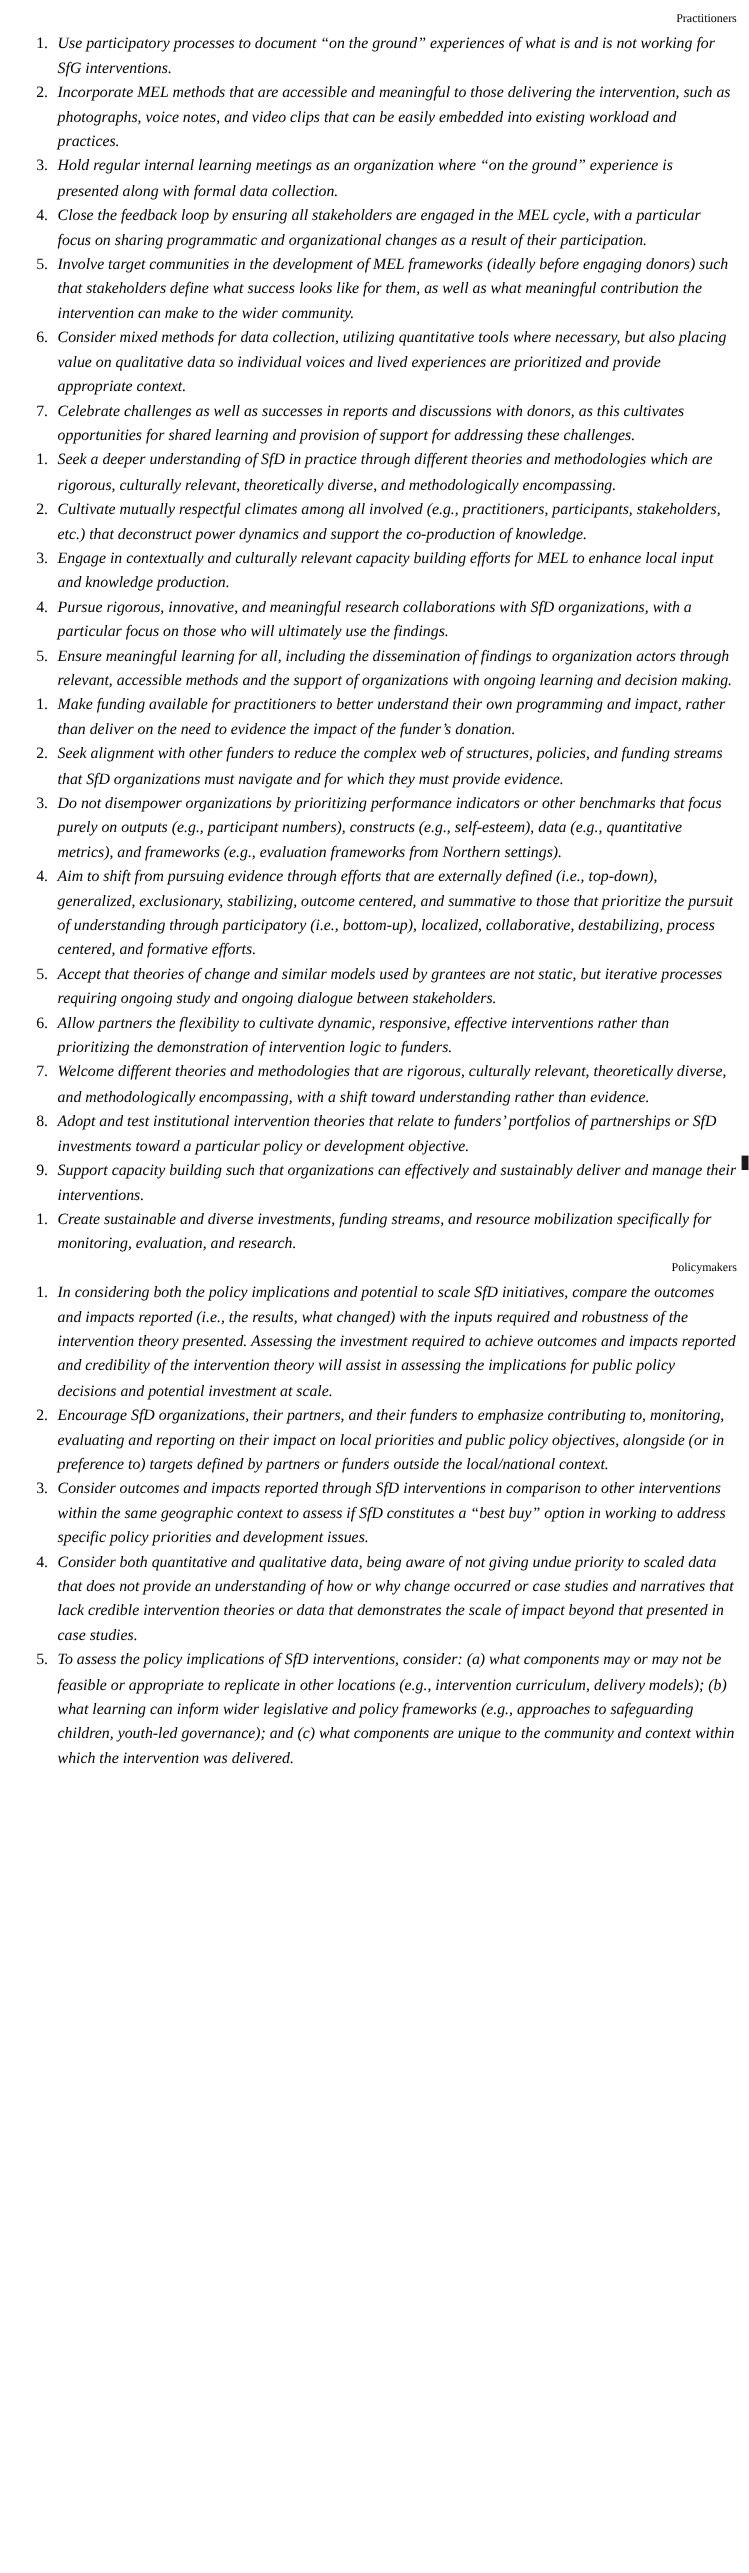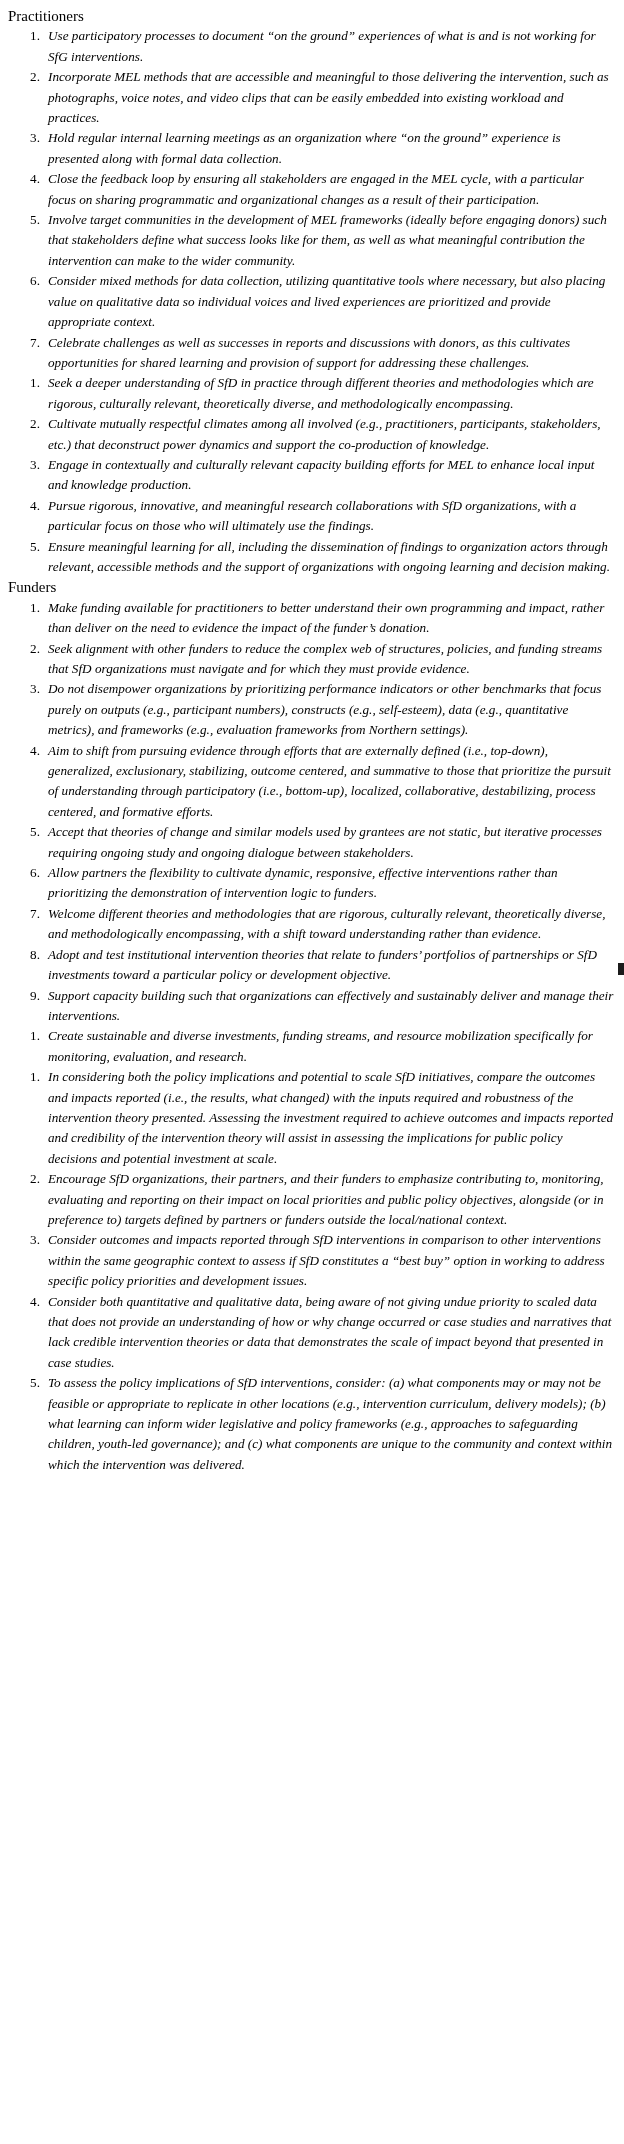--- a/index.html
+++ b/index.html
@@ -19,25 +19,25 @@
     margin: 0;
     background: #ffffff;
     overflow: hidden;
     box-sizing: border-box;
     padding: 6px 10px 0 8px;
   }
   .section {
     margin: 0;
   }
   .section-heading {
-    font-size: 15px;
+    font-size: 10px;
     line-height: 20.4px;
     margin: 0;
     padding: 0;
-    text-align: left;
+    text-align: right;
     white-space: nowrap;
   }
   ol.rec-list {
     list-style: none;
     margin: 0;
     padding: 0;
   }
   ol.rec-list > li {
     position: relative;
     padding-left: 40px;
@@ -124,21 +124,20 @@
             <span class="marker">4.</span>
             <span class="item-text">Pursue rigorous, innovative, and meaningful research collaborations with SfD organizations, with a particular focus on those who will ultimately use the findings.</span>
           </li>
           <li>
             <span class="marker">5.</span>
             <span class="item-text">Ensure meaningful learning for all, including the dissemination of findings to organization actors through relevant, accessible methods and the support of organizations with ongoing learning and decision making.</span>
           </li>
         </ol>
       </div>
       <div class="section">
-        <div class="section-heading">Funders</div>
         <ol class="rec-list">
           <li>
             <span class="marker">1.</span>
             <span class="item-text">Make funding available for practitioners to better understand their own programming and impact, rather than deliver on the need to evidence the impact of the funder’s donation.</span>
           </li>
           <li>
             <span class="marker">2.</span>
             <span class="item-text">Seek alignment with other funders to reduce the complex web of structures, policies, and funding streams that SfD organizations must navigate and for which they must provide evidence.</span>
           </li>
           <li>
@@ -169,20 +168,21 @@
             <span class="marker">9.</span>
             <span class="item-text">Support capacity building such that organizations can effectively and sustainably deliver and manage their interventions.</span>
           </li>
           <li>
             <span class="marker">1.</span>
             <span class="item-text">Create sustainable and diverse investments, funding streams, and resource mobilization specifically for monitoring, evaluation, and research.</span>
           </li>
         </ol>
       </div>
       <div class="section">
+        <div class="section-heading">Policymakers</div>
         <ol class="rec-list">
           <li>
             <span class="marker">1.</span>
             <span class="item-text">In considering both the policy implications and potential to scale SfD initiatives, compare the outcomes and impacts reported (i.e., the results, what changed) with the inputs required and robustness of the intervention theory presented. Assessing the investment required to achieve outcomes and impacts reported and credibility of the intervention theory will assist in assessing the implications for public policy decisions and potential investment at scale.</span>
           </li>
           <li>
             <span class="marker">2.</span>
             <span class="item-text">Encourage SfD organizations, their partners, and their funders to emphasize contributing to, monitoring, evaluating and reporting on their impact on local priorities and public policy objectives, alongside (or in preference to) targets defined by partners or funders outside the local/national context.</span>
           </li>
           <li>

